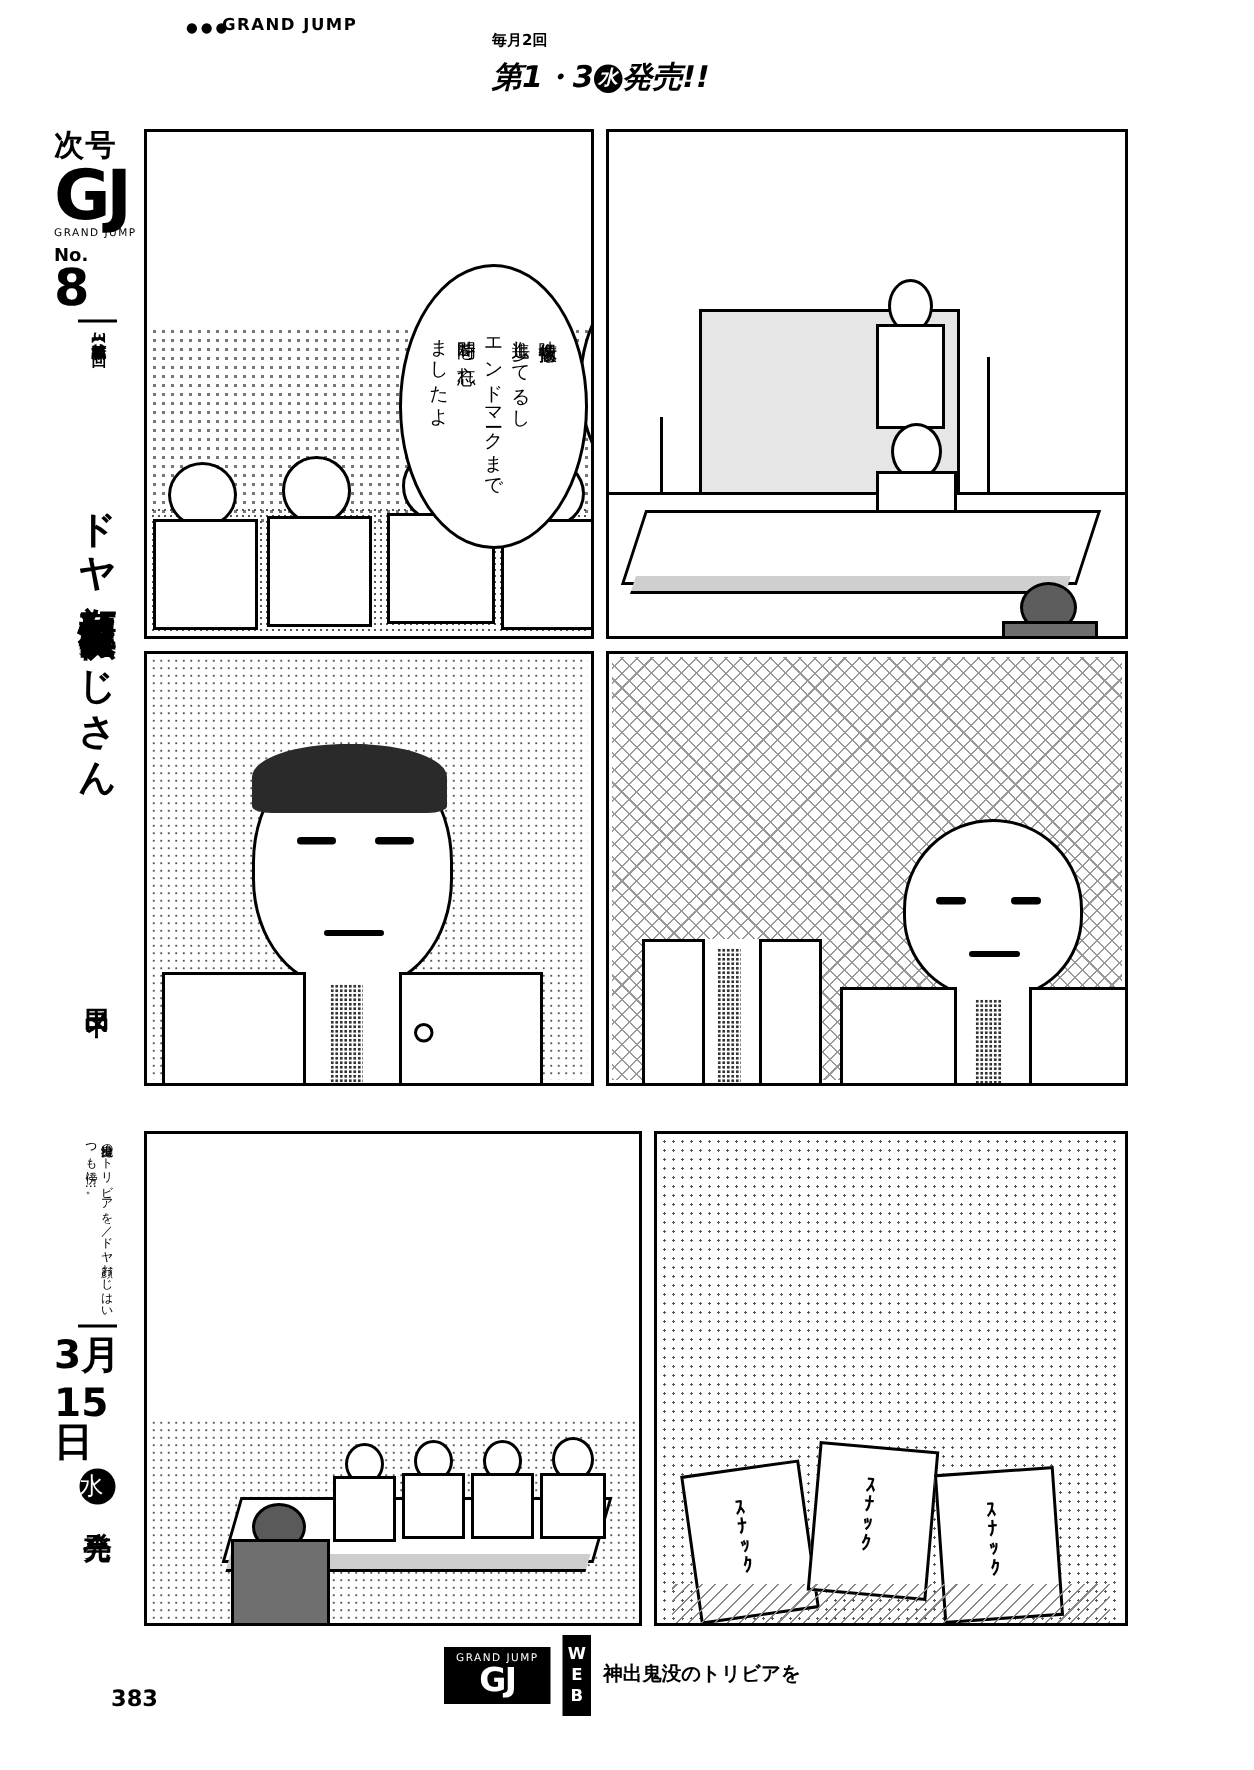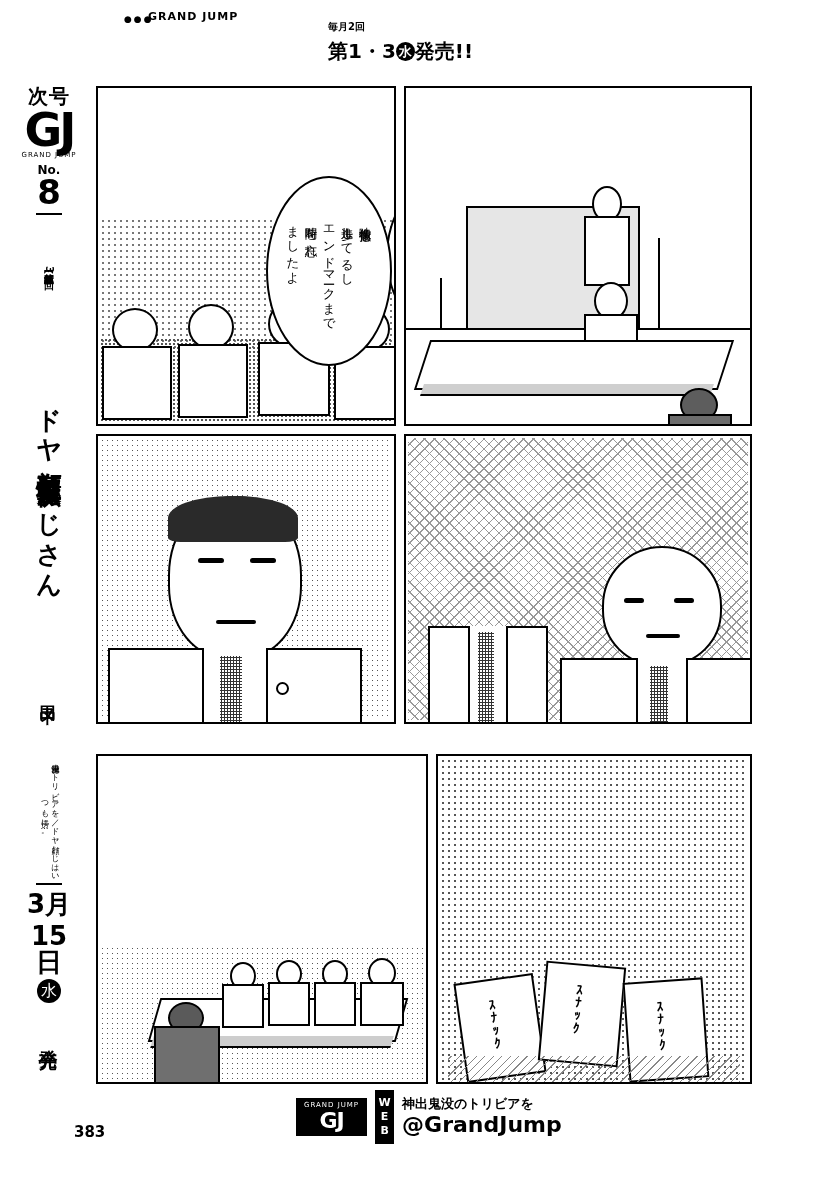--- a/index.html
+++ b/index.html
@@ -7,26 +7,26 @@
 
   .page{position:absolute;left:0;top:0;width:836px;height:1180px;background:#fff;}
 
   
   .masthead{position:absolute;left:96px;top:8px;width:420px;height:68px;}
   .mh-dots{position:absolute;left:28px;top:6px;font-size:9px;letter-spacing:2px;color:#000;}
   .mh-gj{position:absolute;left:52px;top:2px;font-size:11px;font-weight:bold;letter-spacing:1px;}
   .mh-title{position:absolute;left:8px;top:18px;font-size:30px;font-weight:bold;letter-spacing:-1px;
             -webkit-text-stroke:0px;}
   .mh-right1{position:absolute;left:232px;top:12px;font-size:10px;font-weight:bold;}
-  .mh-right2{position:absolute;left:232px;top:30px;font-size:20px;font-weight:bold;white-space:nowrap;}
+  .mh-right2{position:absolute;left:232px;top:30px;font-size:20px;font-weight:bold;white-space:nowrap;font-style:italic;}
   .mh-kanji-circle{display:inline-block;width:19px;height:19px;border-radius:50%;background:#000;color:#fff;
                    font-size:13px;line-height:19px;text-align:center;vertical-align:2px;}
 
   
-  .leftband{position:absolute;left:20px;top:86px;width:58px;height:1000px;text-align:center;}
+  .leftband{position:absolute;left:36px;top:86px;width:58px;height:1000px;text-align:left;}
   .lb-jigou{font-size:20px;font-weight:bold;line-height:1.05;letter-spacing:1px;}
   .lb-gj{font-size:46px;font-weight:bold;line-height:0.95;margin-top:2px;letter-spacing:-3px;}
   .lb-gjsub{font-size:7px;letter-spacing:1px;margin-top:-2px;}
   .lb-no{font-size:12px;font-weight:bold;margin-top:4px;}
   .lb-num{font-size:34px;font-weight:bold;line-height:0.9;}
   .lb-rule{width:26px;height:2px;background:#000;margin:6px auto 6px auto;}
   .lb-shin{font-size:10px;line-height:1.1;writing-mode:vertical-rl;margin:0 auto;height:96px;font-weight:bold;}
   .lb-series{font-size:25px;font-weight:bold;writing-mode:vertical-rl;text-orientation:upright;
              height:330px;margin:6px auto 0 auto;letter-spacing:2px;}
   .lb-author{font-size:17px;font-weight:bold;writing-mode:vertical-rl;text-orientation:upright;
@@ -270,18 +270,17 @@
   <div class="pagenum">383</div>
 
   <div class="foot">
     <div class="foot-gj">
       <span class="g1">GRAND JUMP</span>
       <span class="g2">GJ</span>
     </div>
     <div class="foot-web">WEB</div>
     <div class="foot-tw">
       <div class="t1">神出鬼没のトリビアを</div>
-      <div class="t2">@GrandJump</div>
     </div>
   </div>
 
 
 </div>
 
 </body></html>

